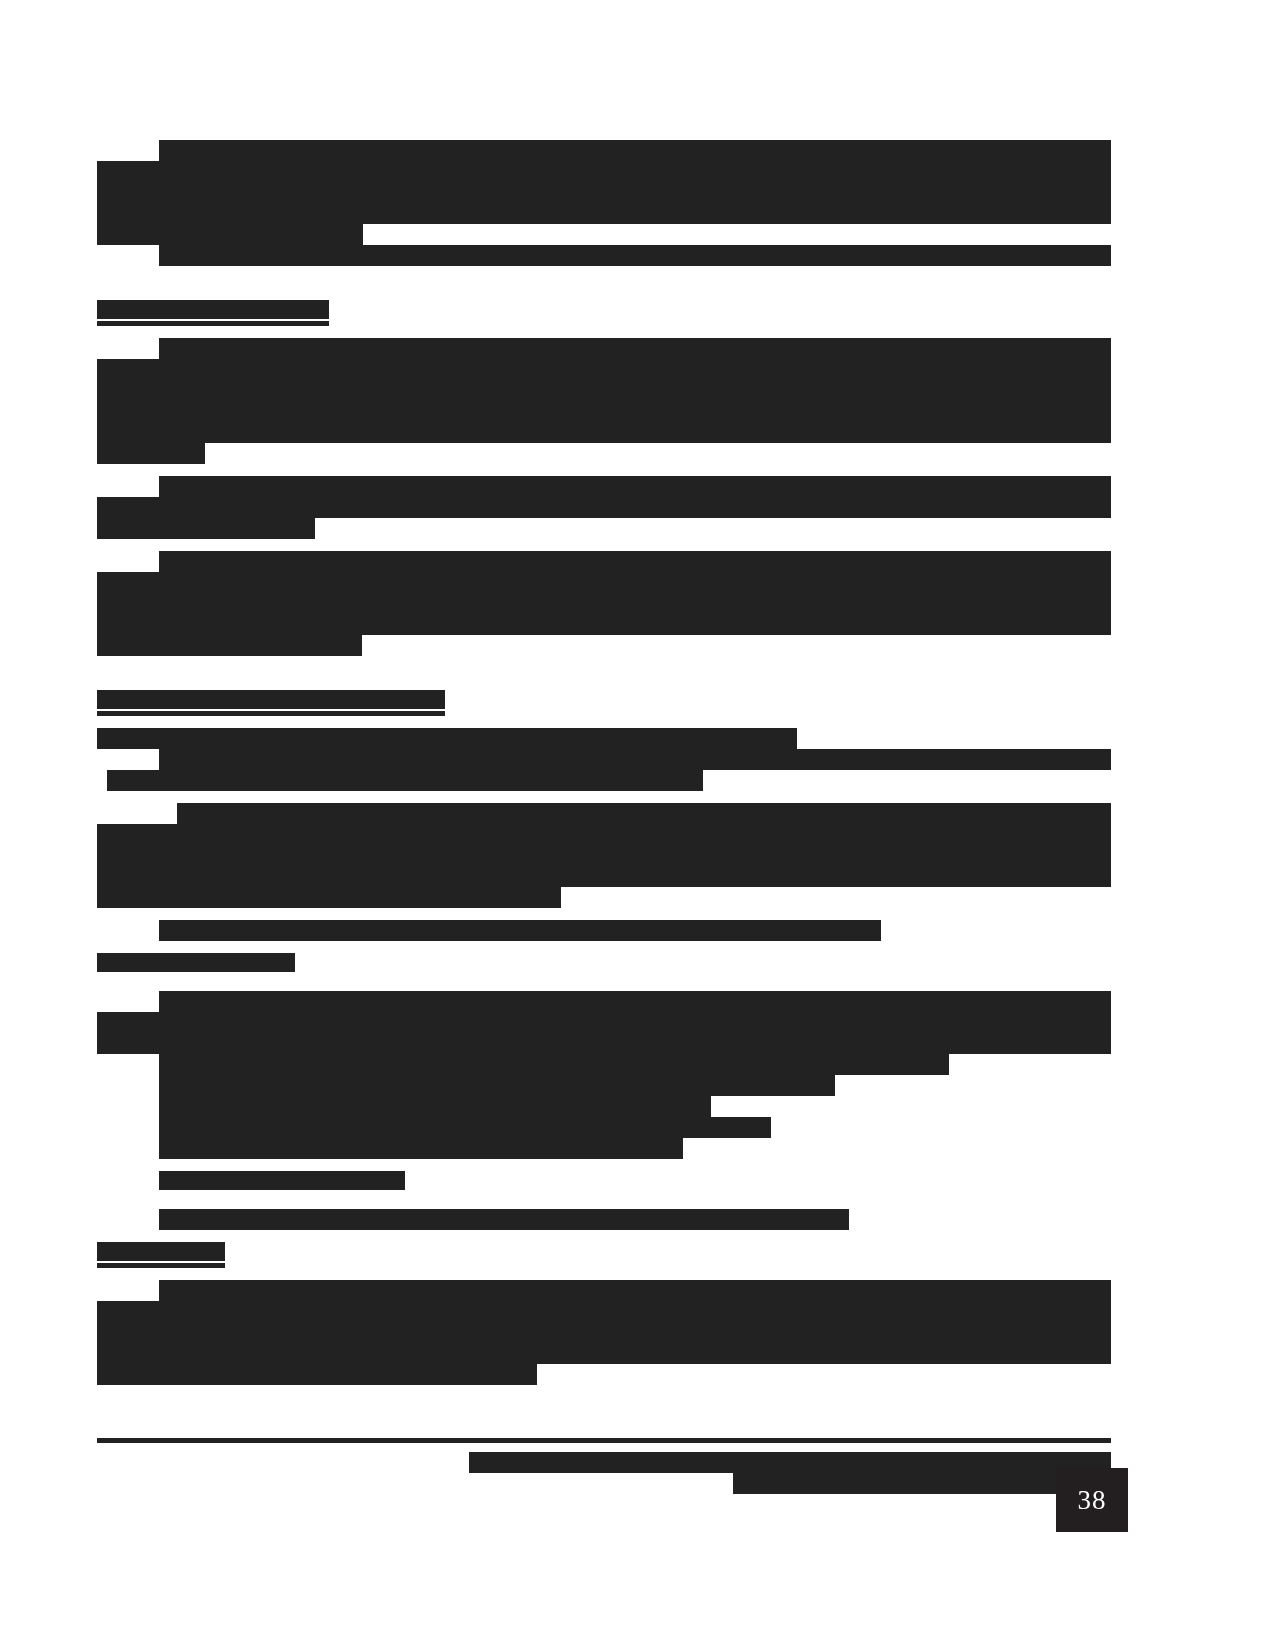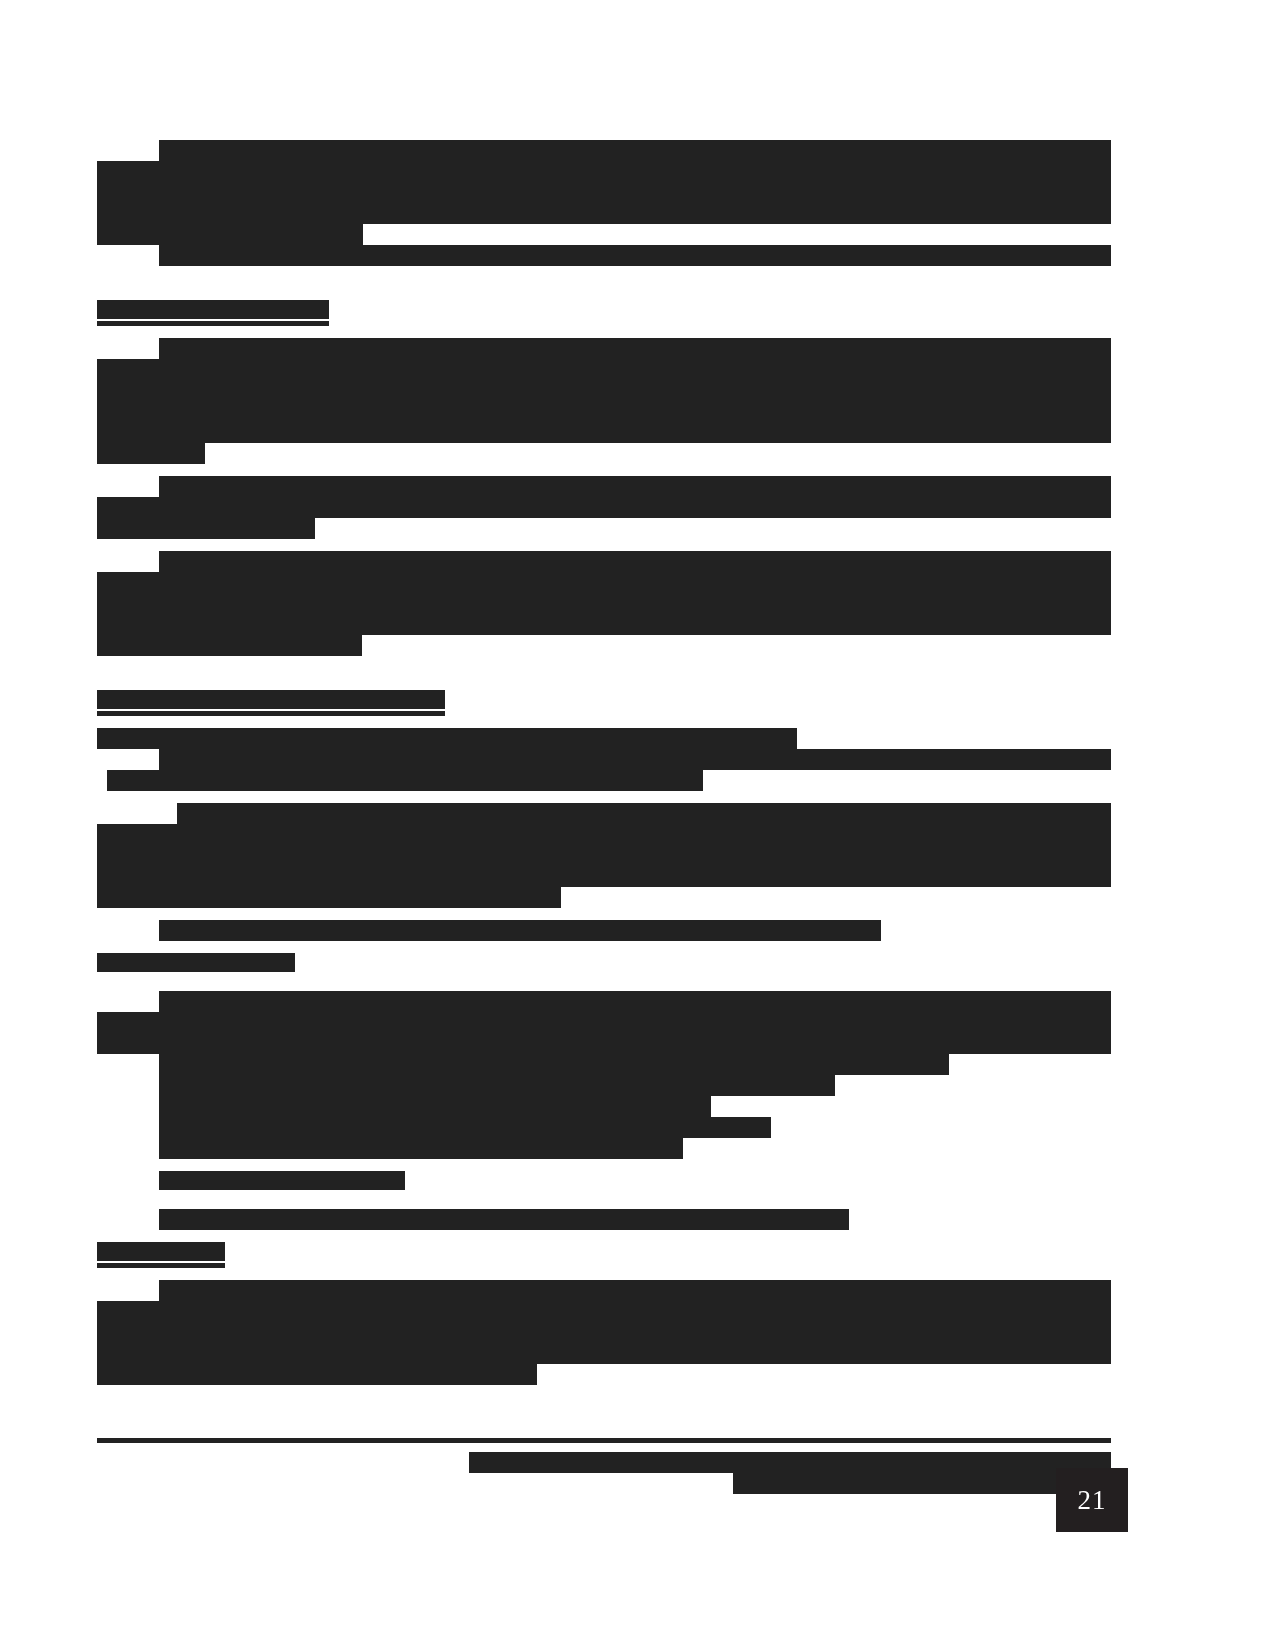--- a/index.html
+++ b/index.html
@@ -296,16 +296,16 @@
   <div class="footnote">
       <div class="rline">
         <div class="rseg" style="left: 372px; width: 642px; background: rgb(34, 34, 34);"></div>
       </div>
       <div class="rline">
         <div class="rseg" style="left: 636px; width: 378px; background: rgb(34, 34, 34);"></div>
       </div>
     </div>
 
   <div class="pagebox">
-    <span>21</span>
+    <span>38</span>
   </div>
 
 </div>
 
 </body></html>

